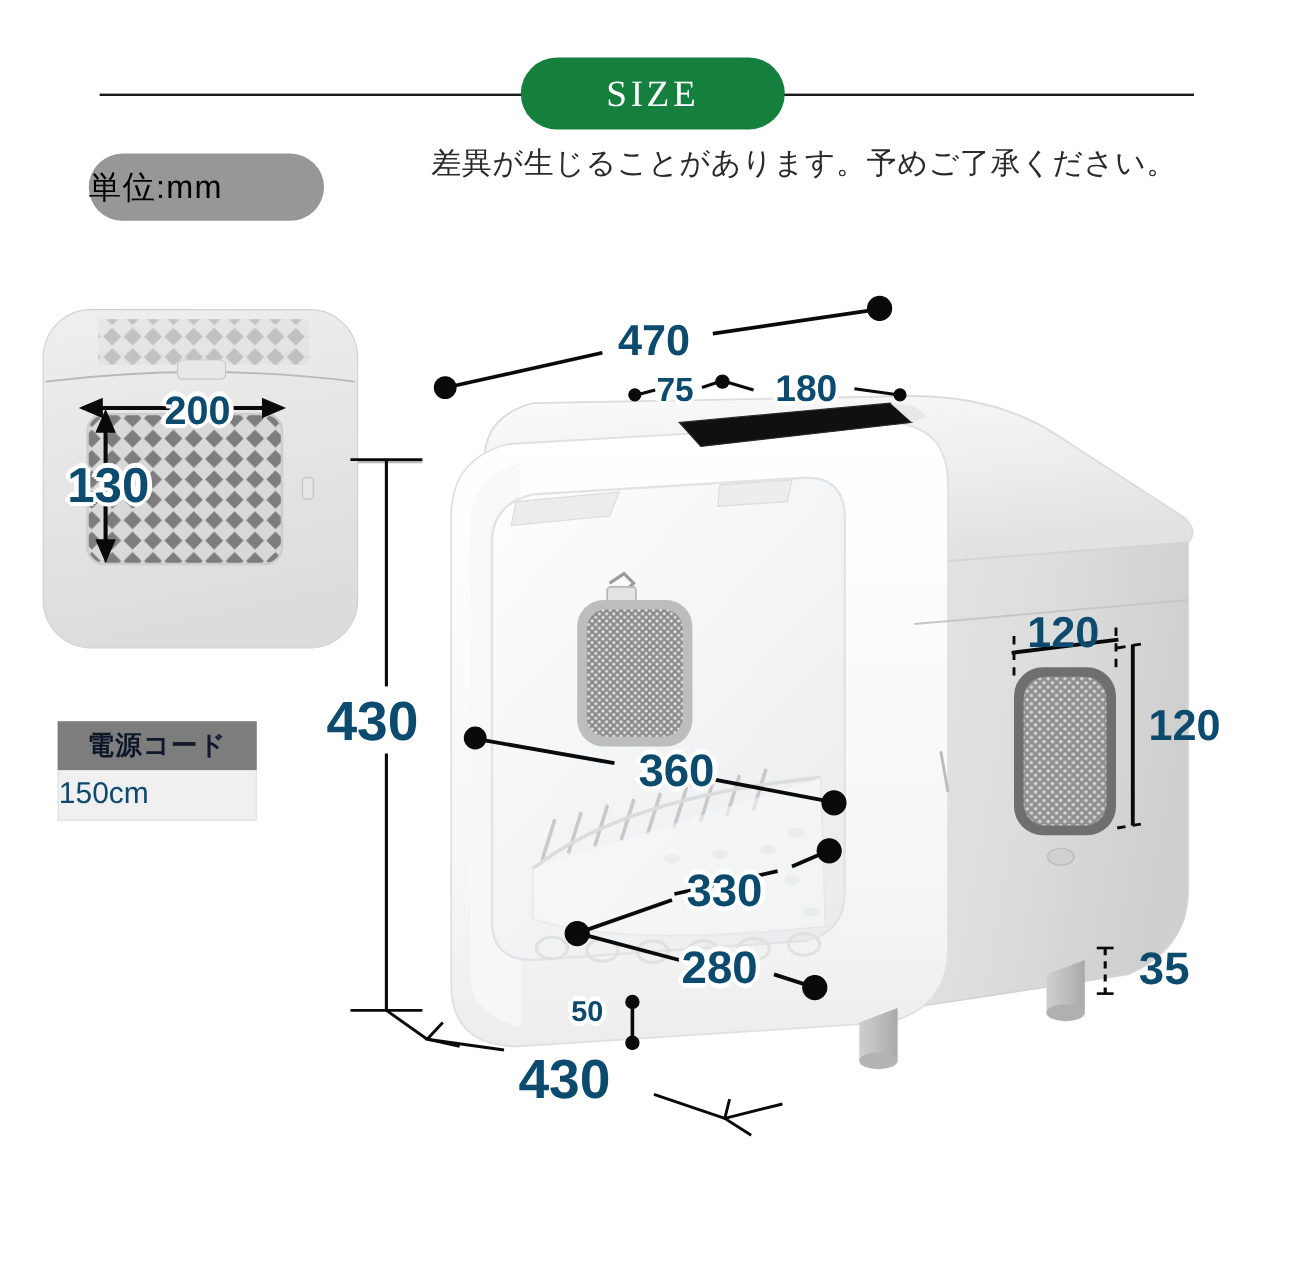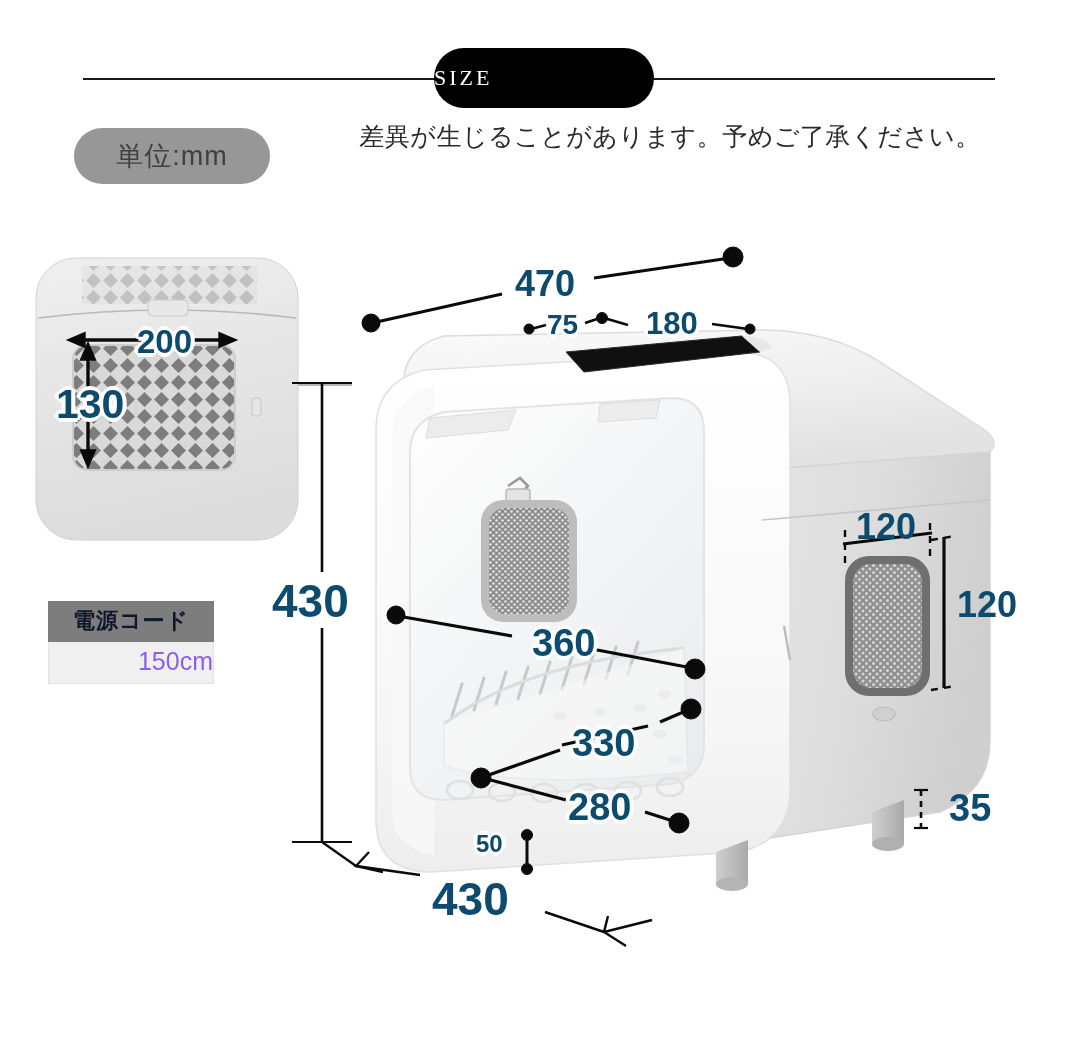--- a/index.html
+++ b/index.html
@@ -15,46 +15,46 @@
 
   
   .header-rule {
     position:absolute; top:78px; height:2px; background:#1a1a1a;
   }
   .rule-left  { left:83px;  width:362px; }
   .rule-right { left:645px; width:350px; }
   .size-badge {
     position:absolute; left:434px; top:48px;
     width:220px; height:60px;
-    background:#000000; border-radius:30px;
-    display:flex; align-items:center; justify-content:flex-start;
+    background:#15803d; border-radius:30px;
+    display:flex; align-items:center; justify-content:center;
     color:#ffffff; font-family:"Liberation Serif", serif;
-    font-size:22px; letter-spacing:3px;
+    font-size:31px; letter-spacing:3px;
   }
   .disclaimer {
     position:absolute; left:310px; top:118px; width:720px;
     text-align:center; color:#2a2a2a; font-size:25px; line-height:1.48;
     letter-spacing:0.5px;
   }
   .unit-badge {
     position:absolute; left:74px; top:128px;
     width:196px; height:56px; background:#979797; border-radius:28px;
-    display:flex; align-items:center; justify-content:center;
-    color:#404040; font-size:27px; letter-spacing:1px;
+    display:flex; align-items:center; 
+    color:#000000; font-size:27px; letter-spacing:1px;
   }
 
   
   .cord-box { position:absolute; left:48px; top:601px; width:166px; }
   .cord-head {
     background:#7d7d7d; color:#0f172a; font-size:22px; font-weight:bold;
     padding:5px 0 6px; text-align:center; letter-spacing:1px;
   }
   .cord-body {
-    background:#f0f0f0; color:#8b5cf6; font-size:25px;
-    padding:5px 0 7px; text-align:right; border:1px solid #e2e2e2; border-top:none;
+    background:#f0f0f0; color:#0c4a6e; font-size:25px;
+    padding:5px 0 7px; text-align:left; border:1px solid #e2e2e2; border-top:none;
   }
 
   
   .dim {
     position:absolute; color:#0c4a6e; font-weight:bold;
     white-space:nowrap; line-height:1;
     -webkit-text-stroke:0px;
   }
   .dim.out {
     text-shadow:

